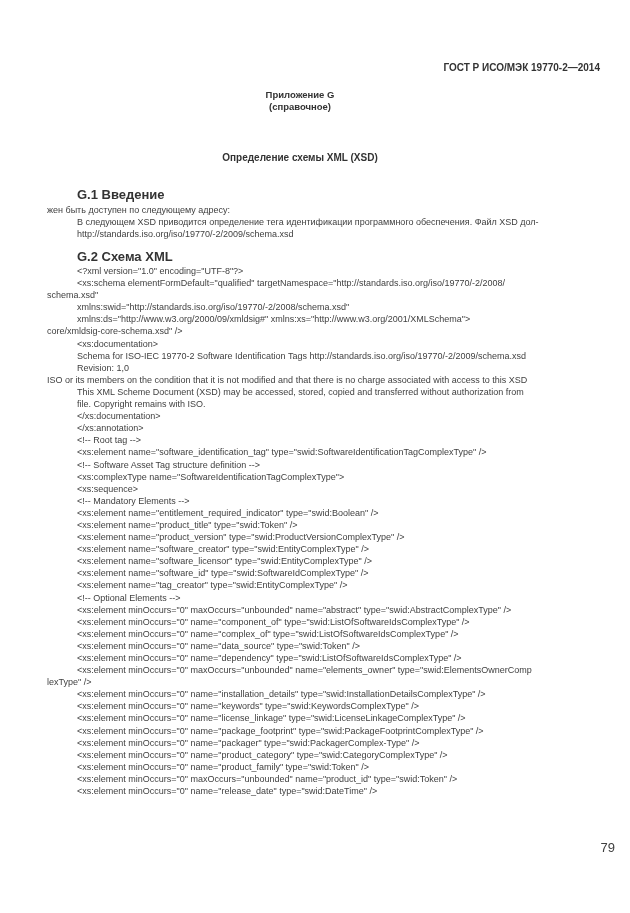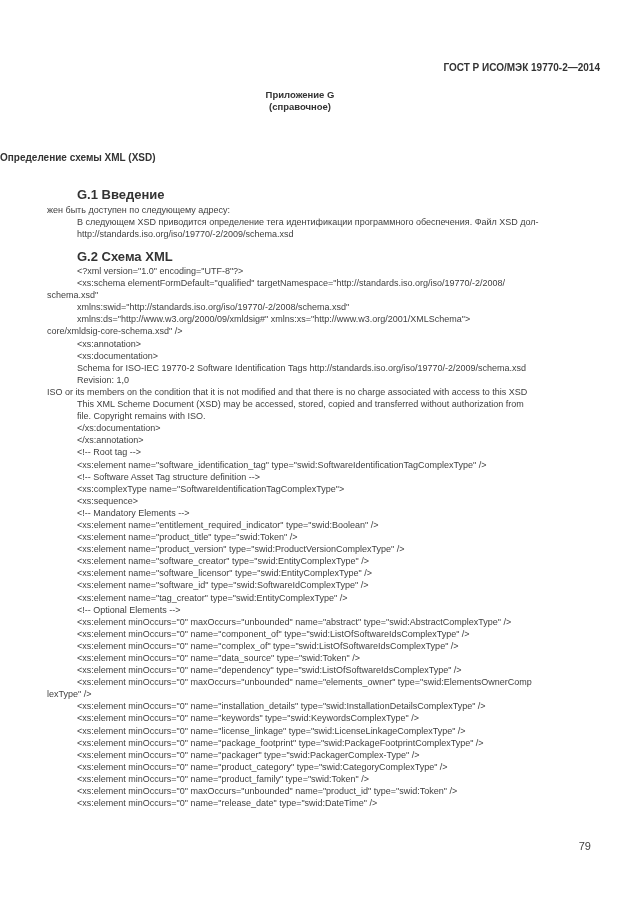--- a/index.html
+++ b/index.html
@@ -31,20 +31,21 @@
     font-size: 9.5px;
     font-weight: bold;
     line-height: 12.2px;
     color: #333333;
   }
   .doc-title {
     position: absolute;
     top: 152px;
     left: 0;
     width: 600px;
+    text-align: center;
     font-size: 10px;
     font-weight: bold;
     color: #333333;
   }
   .sec-heading {
     position: absolute;
     left: 77px;
     font-size: 13px;
     font-weight: bold;
     color: #333333;
@@ -66,22 +67,22 @@
     left: 47px;
     width: 570px;
     font-size: 9px;
     line-height: 12.1px;
   }
   .tline { white-space: pre; }
   .ind { padding-left: 30px; }
   .page-number {
     position: absolute;
     top: 840px;
-    right: 56px;
-    font-size: 11px;
+    right: 32px;
+    font-size: 13px;
     color: #3f3f3f;
   }
 </style>
 </head>
 <body>
 
 <div class="page">
 
   <div class="doc-header">ГОСТ Р ИСО/МЭК 19770-2—2014</div>
 
@@ -102,21 +103,20 @@
 
   <div class="sec-heading g2-heading">G.2 Схема XML</div>
 
   <div class="code-block">
       <div class="tline ind">&lt;?xml version="1.0" encoding="UTF-8"?&gt;</div>
       <div class="tline ind">&lt;xs:schema elementFormDefault="qualified" targetNamespace="http://standards.iso.org/iso/19770/-2/2008/</div>
       <div class="tline">schema.xsd"</div>
       <div class="tline ind">xmlns:swid="http://standards.iso.org/iso/19770/-2/2008/schema.xsd"</div>
       <div class="tline ind">xmlns:ds="http://www.w3.org/2000/09/xmldsig#" xmlns:xs="http://www.w3.org/2001/XMLSchema"&gt;</div>
       <div class="tline">core/xmldsig-core-schema.xsd" /&gt;</div>
-      <div class="tline ind">&lt;xs:annotation&gt;</div>
       <div class="tline ind">&lt;xs:documentation&gt;</div>
       <div class="tline ind">Schema for ISO-IEC 19770-2 Software Identification Tags http://standards.iso.org/iso/19770/-2/2009/schema.xsd</div>
       <div class="tline ind">Revision: 1,0</div>
       <div class="tline">ISO or its members on the condition that it is not modified and that there is no charge associated with access to this XSD</div>
       <div class="tline ind">This XML Scheme Document (XSD) may be accessed, stored, copied and transferred without authorization from</div>
       <div class="tline ind">file. Copyright remains with ISO.</div>
       <div class="tline ind">&lt;/xs:documentation&gt;</div>
       <div class="tline ind">&lt;/xs:annotation&gt;</div>
       <div class="tline ind">&lt;!-- Root tag --&gt;</div>
       <div class="tline ind">&lt;xs:element name="software_identification_tag" type="swid:SoftwareIdentificationTagComplexType" /&gt;</div>

